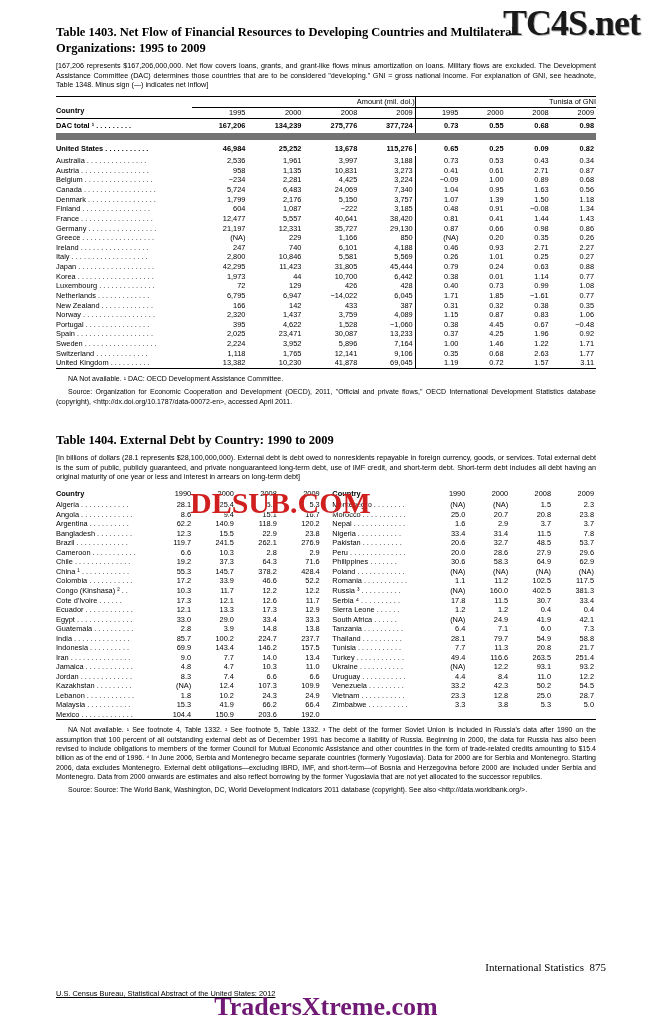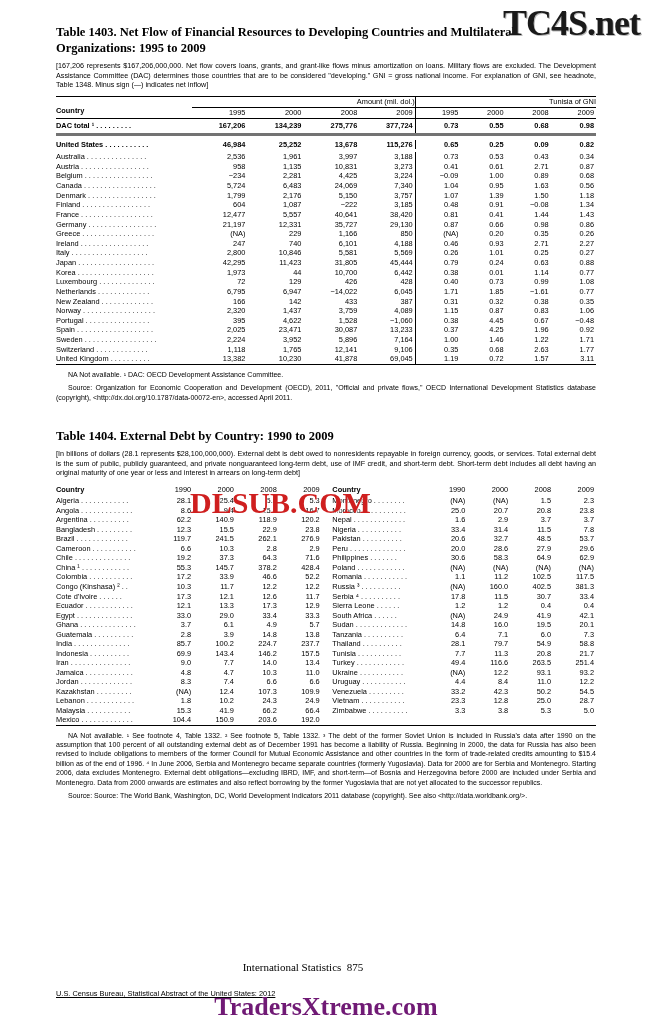--- a/index.html
+++ b/index.html
@@ -39,21 +39,21 @@
     font-size:12.5px;font-weight:bold;margin:0;padding:0;line-height:1.28;
   }
   .headnote{
     font-size:7.2px;line-height:1.33;margin-top:5px;text-align:justify;
   }
 
   table{border-collapse:collapse;width:100%;}
   .t1403{margin-top:6px;font-size:7.4px;}
   .t1403 td,.t1403 th{padding:0;line-height:1.3;}
   .t1403 .hdr-rule-top{border-top:1.6px solid #000;}
-  .t1403 .hdr-rule-bot{border-bottom:3px solid #737373;}
+  .t1403 .hdr-rule-bot{border-bottom:7px solid #737373;}
 
   .colhdr{font-size:7.4px;text-align:right;font-weight:normal;}
   .ctrline{border-top:.8px solid #000;}
 
   .country{text-align:left;white-space:nowrap;}
   .num{text-align:right;padding-right:2px !important;white-space:nowrap;}
   .bold{font-weight:bold;}
   .sep-left{border-left:.8px solid #000;}
 
   .src{
@@ -62,21 +62,21 @@
   .src .indent{display:inline-block;width:12px;}
 
   .t1404{margin-top:5px;font-size:7.4px;}
   .t1404 td,.t1404 th{padding:0;line-height:1.285;}
 
   .footer{
     position:absolute;left:0;right:0;bottom:0;
   }
   .intl-stats{
     font-family:"Liberation Serif", serif;
-    font-size:11px;text-align:center;padding-right:46px;
+    font-size:11px;text-align:right;padding-right:46px;
   }
   .census{
     font-size:7.4px;padding-left:56px;margin-top:16px;text-decoration:underline;
   }
   .w-container{padding:0 56px 0 56px;}
 </style>
 </head>
 <body>
 
 <div class="page">
@@ -602,33 +602,20 @@
             <td class="num">33.4</td>
             <td class="num">33.3</td>
             <td></td>
             <td class="country">South Africa . . . . . .</td>
             <td class="num">(NA)</td>
             <td class="num">24.9</td>
             <td class="num">41.9</td>
             <td class="num">42.1</td>
           </tr>
           <tr>
-            <td class="country">Ghana . . . . . . . . . . . . . .</td>
-            <td class="num">3.7</td>
-            <td class="num">6.1</td>
-            <td class="num">4.9</td>
-            <td class="num">5.7</td>
-            <td></td>
-            <td class="country">Sudan . . . . . . . . . . . . .</td>
-            <td class="num">14.8</td>
-            <td class="num">16.0</td>
-            <td class="num">19.5</td>
-            <td class="num">20.1</td>
-          </tr>
-          <tr>
             <td class="country">Guatemala . . . . . . . . . .</td>
             <td class="num">2.8</td>
             <td class="num">3.9</td>
             <td class="num">14.8</td>
             <td class="num">13.8</td>
             <td></td>
             <td class="country">Tanzania . . . . . . . . . .</td>
             <td class="num">6.4</td>
             <td class="num">7.1</td>
             <td class="num">6.0</td>

